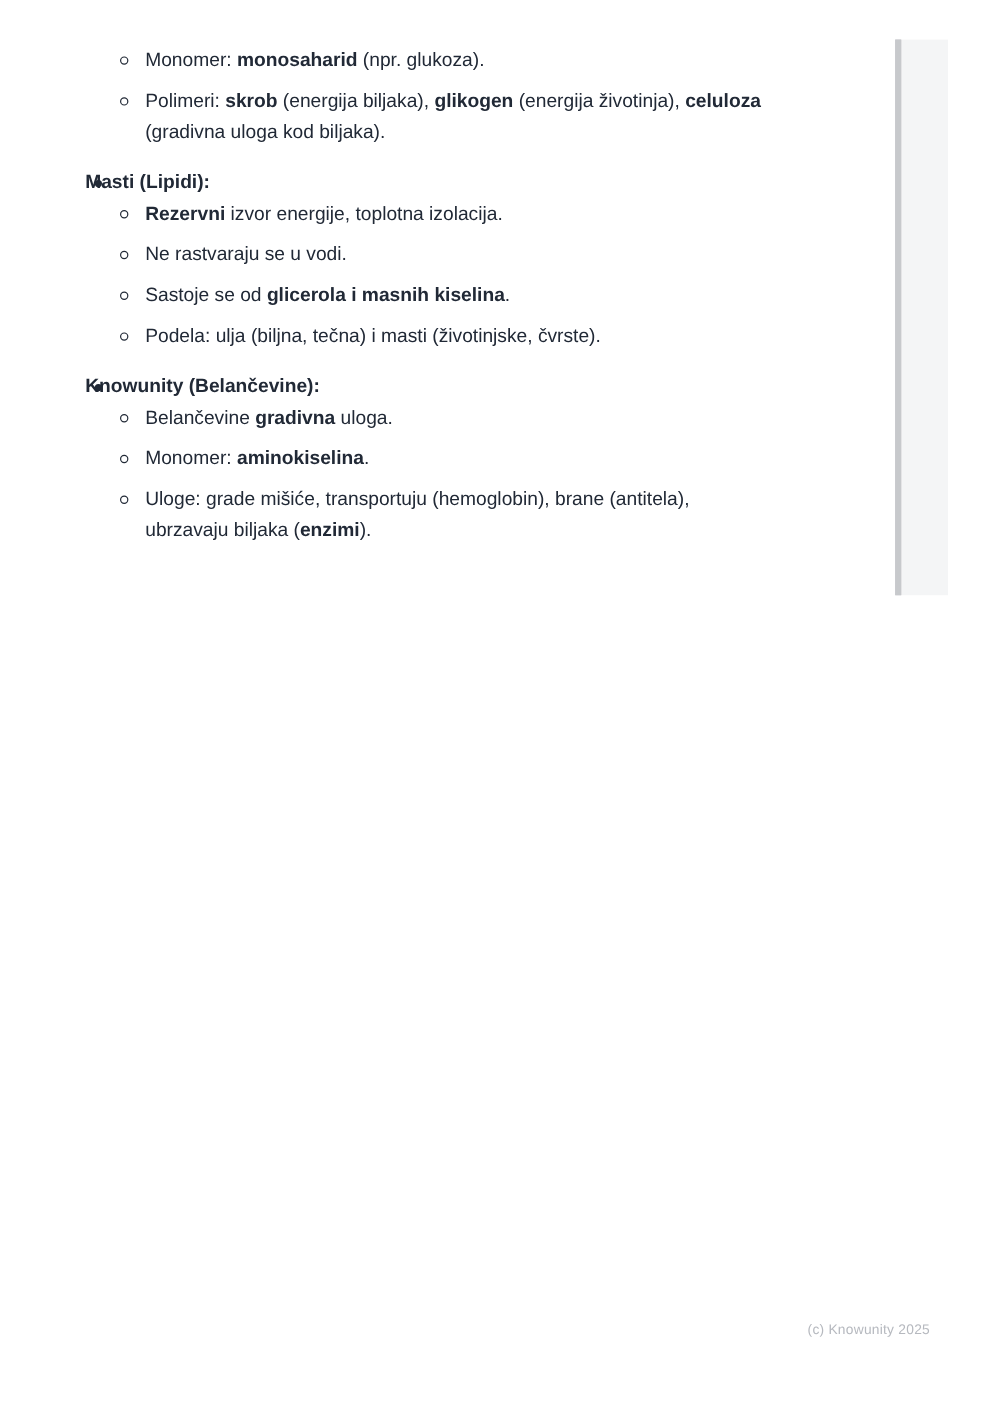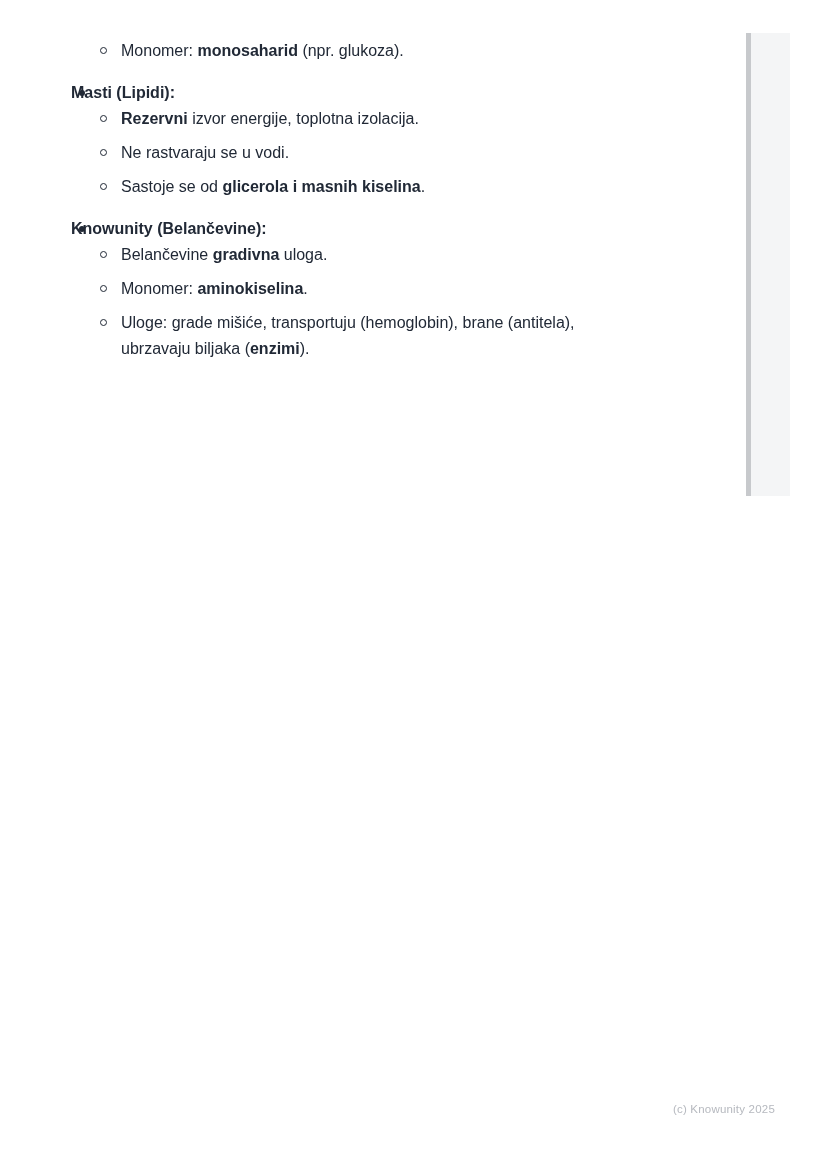--- a/index.html
+++ b/index.html
@@ -91,24 +91,26 @@
     letter-spacing: 0.2px;
   }
 </style>
 </head>
 <body>
 
 <div class="page">
 
   <div class="doc-content">
       <div class="sub-item"><span class="marker circle"></span><span>Monomer: </span><strong>monosaharid</strong><span> (npr. glukoza).</span></div>
+      <div class="sub-item"><span class="marker circle"></span><span>Polimeri: </span><strong>skrob</strong><span> (energija biljaka), </span><strong>glikogen</strong><span> (energija životinja), </span><strong>celuloza</strong><br><span>(gradivna uloga kod biljaka).</span></div>
       <div class="group-title"><span class="marker disc"></span><strong>Masti (Lipidi):</strong></div>
       <div class="sub-item"><span class="marker circle"></span><strong>Rezervni</strong><span> izvor energije, toplotna izolacija.</span></div>
       <div class="sub-item"><span class="marker circle"></span><span>Ne rastvaraju se u vodi.</span></div>
       <div class="sub-item"><span class="marker circle"></span><span>Sastoje se od </span><strong>glicerola i masnih kiselina</strong><span>.</span></div>
+      <div class="sub-item"><span class="marker circle"></span><span>Podela: ulja (biljna, tečna) i masti (životinjske, čvrste).</span></div>
       <div class="group-title"><span class="marker disc"></span><strong>Knowunity (Belančevine):</strong></div>
       <div class="sub-item"><span class="marker circle"></span><span>Belančevine </span><strong>gradivna</strong><span> uloga.</span></div>
       <div class="sub-item"><span class="marker circle"></span><span>Monomer: </span><strong>aminokiselina</strong><span>.</span></div>
       <div class="sub-item"><span class="marker circle"></span><span>Uloge: grade mišiće, transportuju (hemoglobin), brane (antitela),</span><br><span>ubrzavaju biljaka (</span><strong>enzimi</strong><span>).</span></div>
     </div>
 
   <div class="scrollbar-area">
     <div class="scrollbar-thumb"></div>
   </div>
 

